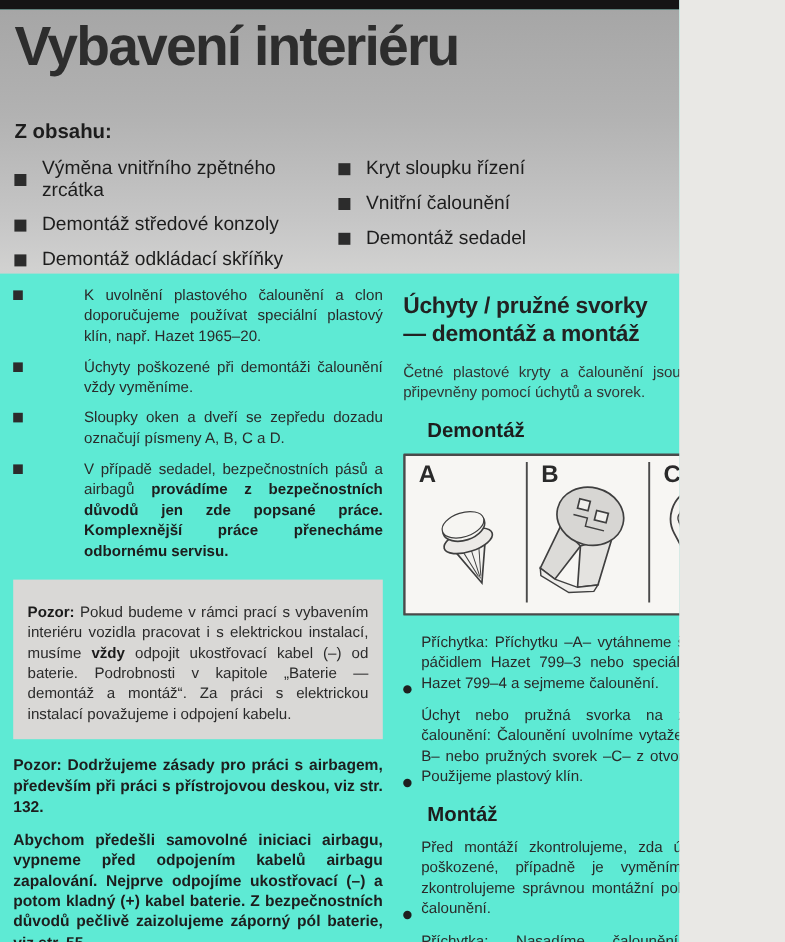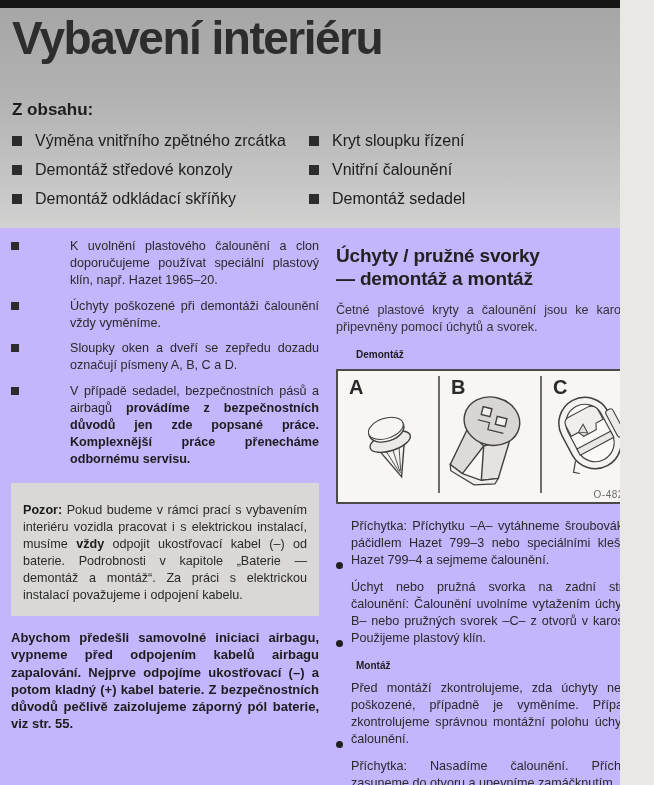--- a/index.html
+++ b/index.html
@@ -4,22 +4,22 @@
 <style>
   html,body{margin:0;padding:0;}
   body{
     width:654px;height:785px;
     background:#e9e8e5;
     font-family:"Liberation Sans", sans-serif;
     color:#1c1c1c;
     -webkit-font-smoothing:antialiased;
   }
   .page{
-    position:relative;width:620px;height:785px;overflow:hidden;
-    background:#c4b5fd;
+    position:relative;width:566px;height:785px;overflow:hidden;
+    background:#5eead4;
   }
   .topbar{height:8px;background:#151515;}
   
   .header{
     height:220px;box-sizing:border-box;
     padding:6px 14px 0 12px;
     background:linear-gradient(180deg,#a6a6a6 0%,#b2b2b2 40%,#c6c6c6 80%,#d2d2d1 100%);
   }
   h1.title{
     margin:0;font-size:46px;line-height:1.05;font-weight:bold;
@@ -42,21 +42,21 @@
   .bullet .btext{text-align:justify;margin-left:43px;}
   .bold-seg{font-weight:bold;color:#1d1d1d;}
   .pozor-box{
     background:#d9d8d6;margin:15px 0 13px;padding:19px 12px 12px;
     font-size:12.6px;line-height:1.36;color:#2a2a2a;text-align:justify;
   }
   .pozor-box b{color:#1b1b1b;}
   .warn{margin:0 0 10px;font-size:13px;line-height:1.32;font-weight:bold;color:#1d1d1d;text-align:justify;}
   
   .intro{margin:0 0 12px;font-size:12.6px;line-height:1.36;color:#333;text-align:justify;}
-  .subhead{font-size:10px;font-weight:bold;color:#1d1d1d;margin:2px 0 9px;padding-left:20px;}
+  .subhead{font-size:17px;font-weight:bold;color:#1d1d1d;margin:2px 0 9px;padding-left:20px;}
   .figbox{
     position:relative;margin:0 0 14px;border:2px solid #4a4a4a;
     height:131px;background:#f7f6f3;border-radius:1px;
   }
   .fig-label{position:absolute;top:5px;font-size:20px;font-weight:bold;color:#2a2a2a;}
   .fig-label.la{left:11px;} .fig-label.lb{left:113px;} .fig-label.lc{left:215px;}
   .fig-code{position:absolute;right:6px;bottom:2px;font-size:10px;color:#6b6b6b;letter-spacing:0.5px;}
   .figsvg{position:absolute;left:0;top:0;}
   .rbullet{display:flex;margin-bottom:10px;font-size:12.6px;line-height:1.35;color:#2a2a2a;align-items:flex-end;}
   .rbullet .dot{width:7px;height:7px;border-radius:50%;background:#1f1f1f;margin:4px 8px 0 0;flex:none;}
@@ -126,20 +126,21 @@
       </div>
       <div class="bullet">
         <span class="sq2"></span>
         <span class="btext"><span>V případě sedadel, bezpečnostních pásů a airbagů </span><span class="bold-seg">provádíme z bezpečnostních důvodů jen zde popsané práce. Komplexnější práce přenecháme odbornému servisu.</span></span>
       </div>
 
       <div class="pozor-box">
         <b>Pozor:</b><span> Pokud budeme v rámci prací s vybavením interiéru vozidla pracovat i s elektrickou instalací, musíme </span><b>vždy</b><span> odpojit ukostřovací kabel (–) od baterie. Podrobnosti v kapitole „Baterie — demontáž a montáž“. Za práci s elektrickou instalací považujeme i odpojení kabelu.</span>
       </div>
 
+      <p class="warn">Pozor: Dodržujeme zásady pro práci s airbagem, především při práci s přístrojovou deskou, viz str. 132.</p>
       <p class="warn">Abychom předešli samovolné iniciaci airbagu, vypneme před odpojením kabelů airbagu zapalování. Nejprve odpojíme ukostřovací (–) a potom kladný (+) kabel baterie. Z bezpečnostních důvodů pečlivě zaizolujeme záporný pól baterie, viz str. 55.</p>
     </section>
 
     <section class="col">
       <h2 class="sect">Úchyty / pružné svorky
 — demontáž a montáž</h2>
 
       <p class="intro">Četné plastové kryty a čalounění jsou ke karoserii připevněny pomocí úchytů a svorek.</p>
 
       <div class="subhead">Demontáž</div>

